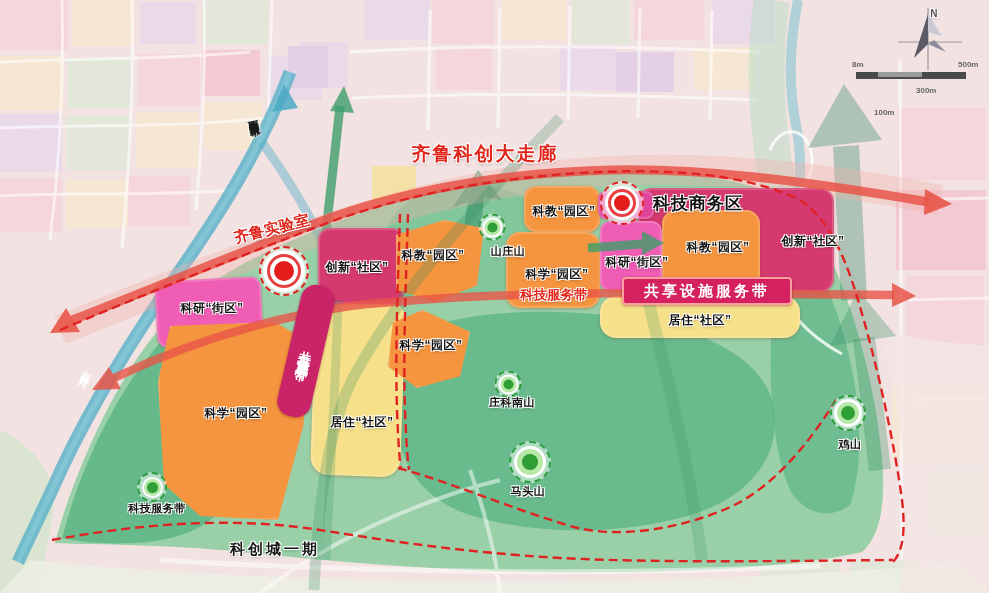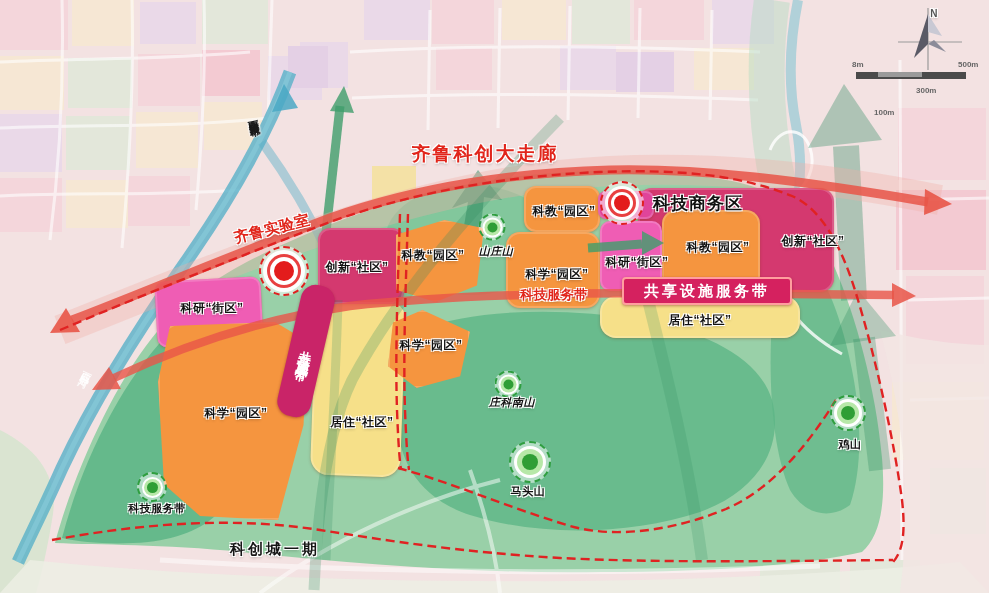--- a/index.html
+++ b/index.html
@@ -246,22 +246,22 @@
     <div class="lbl" style="left:557px;top:274px;">科学“园区”</div>
     <div class="lbl" style="left:431px;top:345px;">科学“园区”</div>
     <div class="lbl" style="left:637px;top:262px;">科研“街区”</div>
     <div class="lbl" style="left:718px;top:247px;">科教“园区”</div>
     <div class="lbl" style="left:813px;top:241px;">创新“社区”</div>
     <div class="lbl" style="left:700px;top:320px;">居住“社区”</div>
 
     <div class="lbl red" style="left:554px;top:295px;font-size:13px;">科技服务带</div>
 
     <div class="lbl mountain" style="left:157px;top:508px;">科技服务带</div>
-    <div class="lbl mountain" style="left:496px;top:251px;font-style:italic;">山庄山</div>
-    <div class="lbl mountain" style="left:512px;top:402px;font-style:italic;">庄科南山</div>
+    <div class="lbl mountain" style="left:508px;top:251px;">山庄山</div>
+    <div class="lbl mountain" style="left:512px;top:402px;">庄科南山</div>
     <div class="lbl mountain" style="left:528px;top:491px;">马头山</div>
     <div class="lbl mountain" style="left:850px;top:444px;">鸡山</div>
 
     <div class="lbl phase" style="left:275px;top:549px;">科创城一期</div>
 
     <div class="vtext" style="left:245px;top:112px;font-size:10.5px;color:#1a1a1a;letter-spacing:1px;transform:rotate(-12deg);text-shadow:0 0 2px #fff,0 0 3px #fff;">西巨野河景观带</div>
     <div class="vtext" style="left:82px;top:365px;font-size:10px;color:rgba(255,255,255,.8);letter-spacing:2px;transform:rotate(25deg);">西巨野河</div>
   </div>
 
   <div class="layer z8" style="pointer-events:none;">

